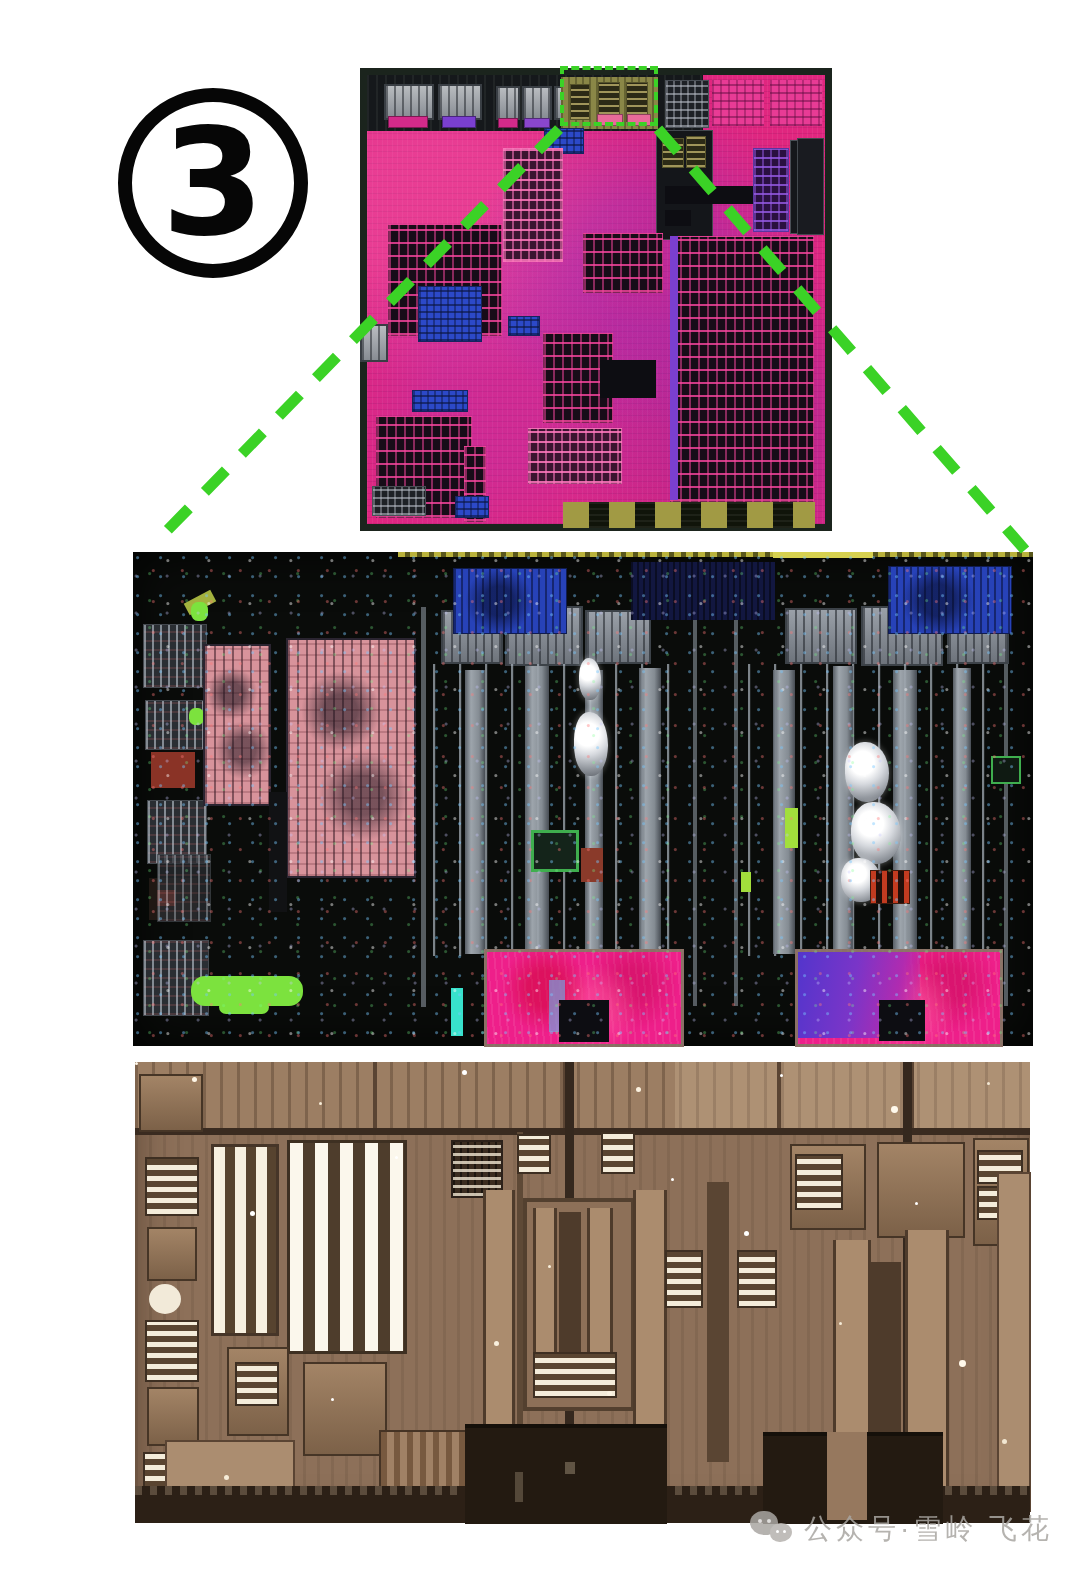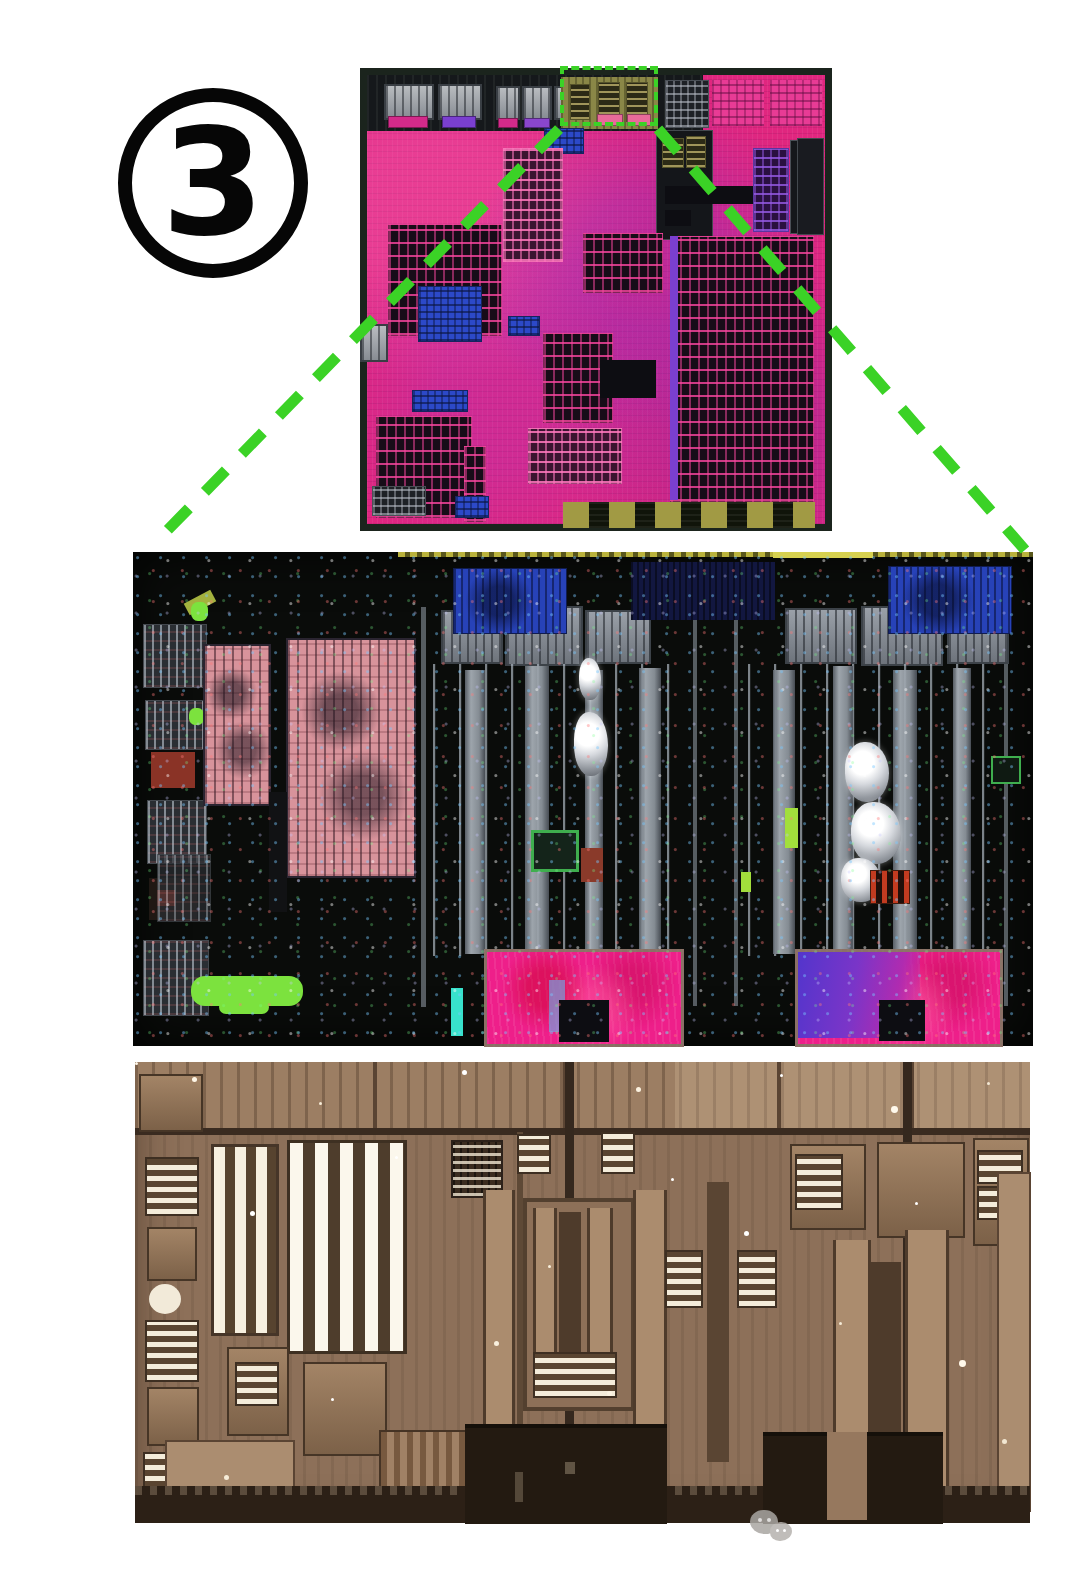--- a/index.html
+++ b/index.html
@@ -324,15 +324,16 @@
     <i class="a darkblock" style="left:628px;top:370px;width:180px;height:88px"></i>
     <i class="a" style="left:692px;top:370px;width:40px;height:88px;background:#96785e"></i>
     <i class="a sparkle"></i>
   </div>
 
   <div class="a wm">
     <span class="wicon">
         <i class="b1"></i>
         <i class="b2"></i>
       </span>
+    <span class="wtext">公众号·雪岭 飞花</span>
   </div>
 
 </div>
 
 </body></html>

